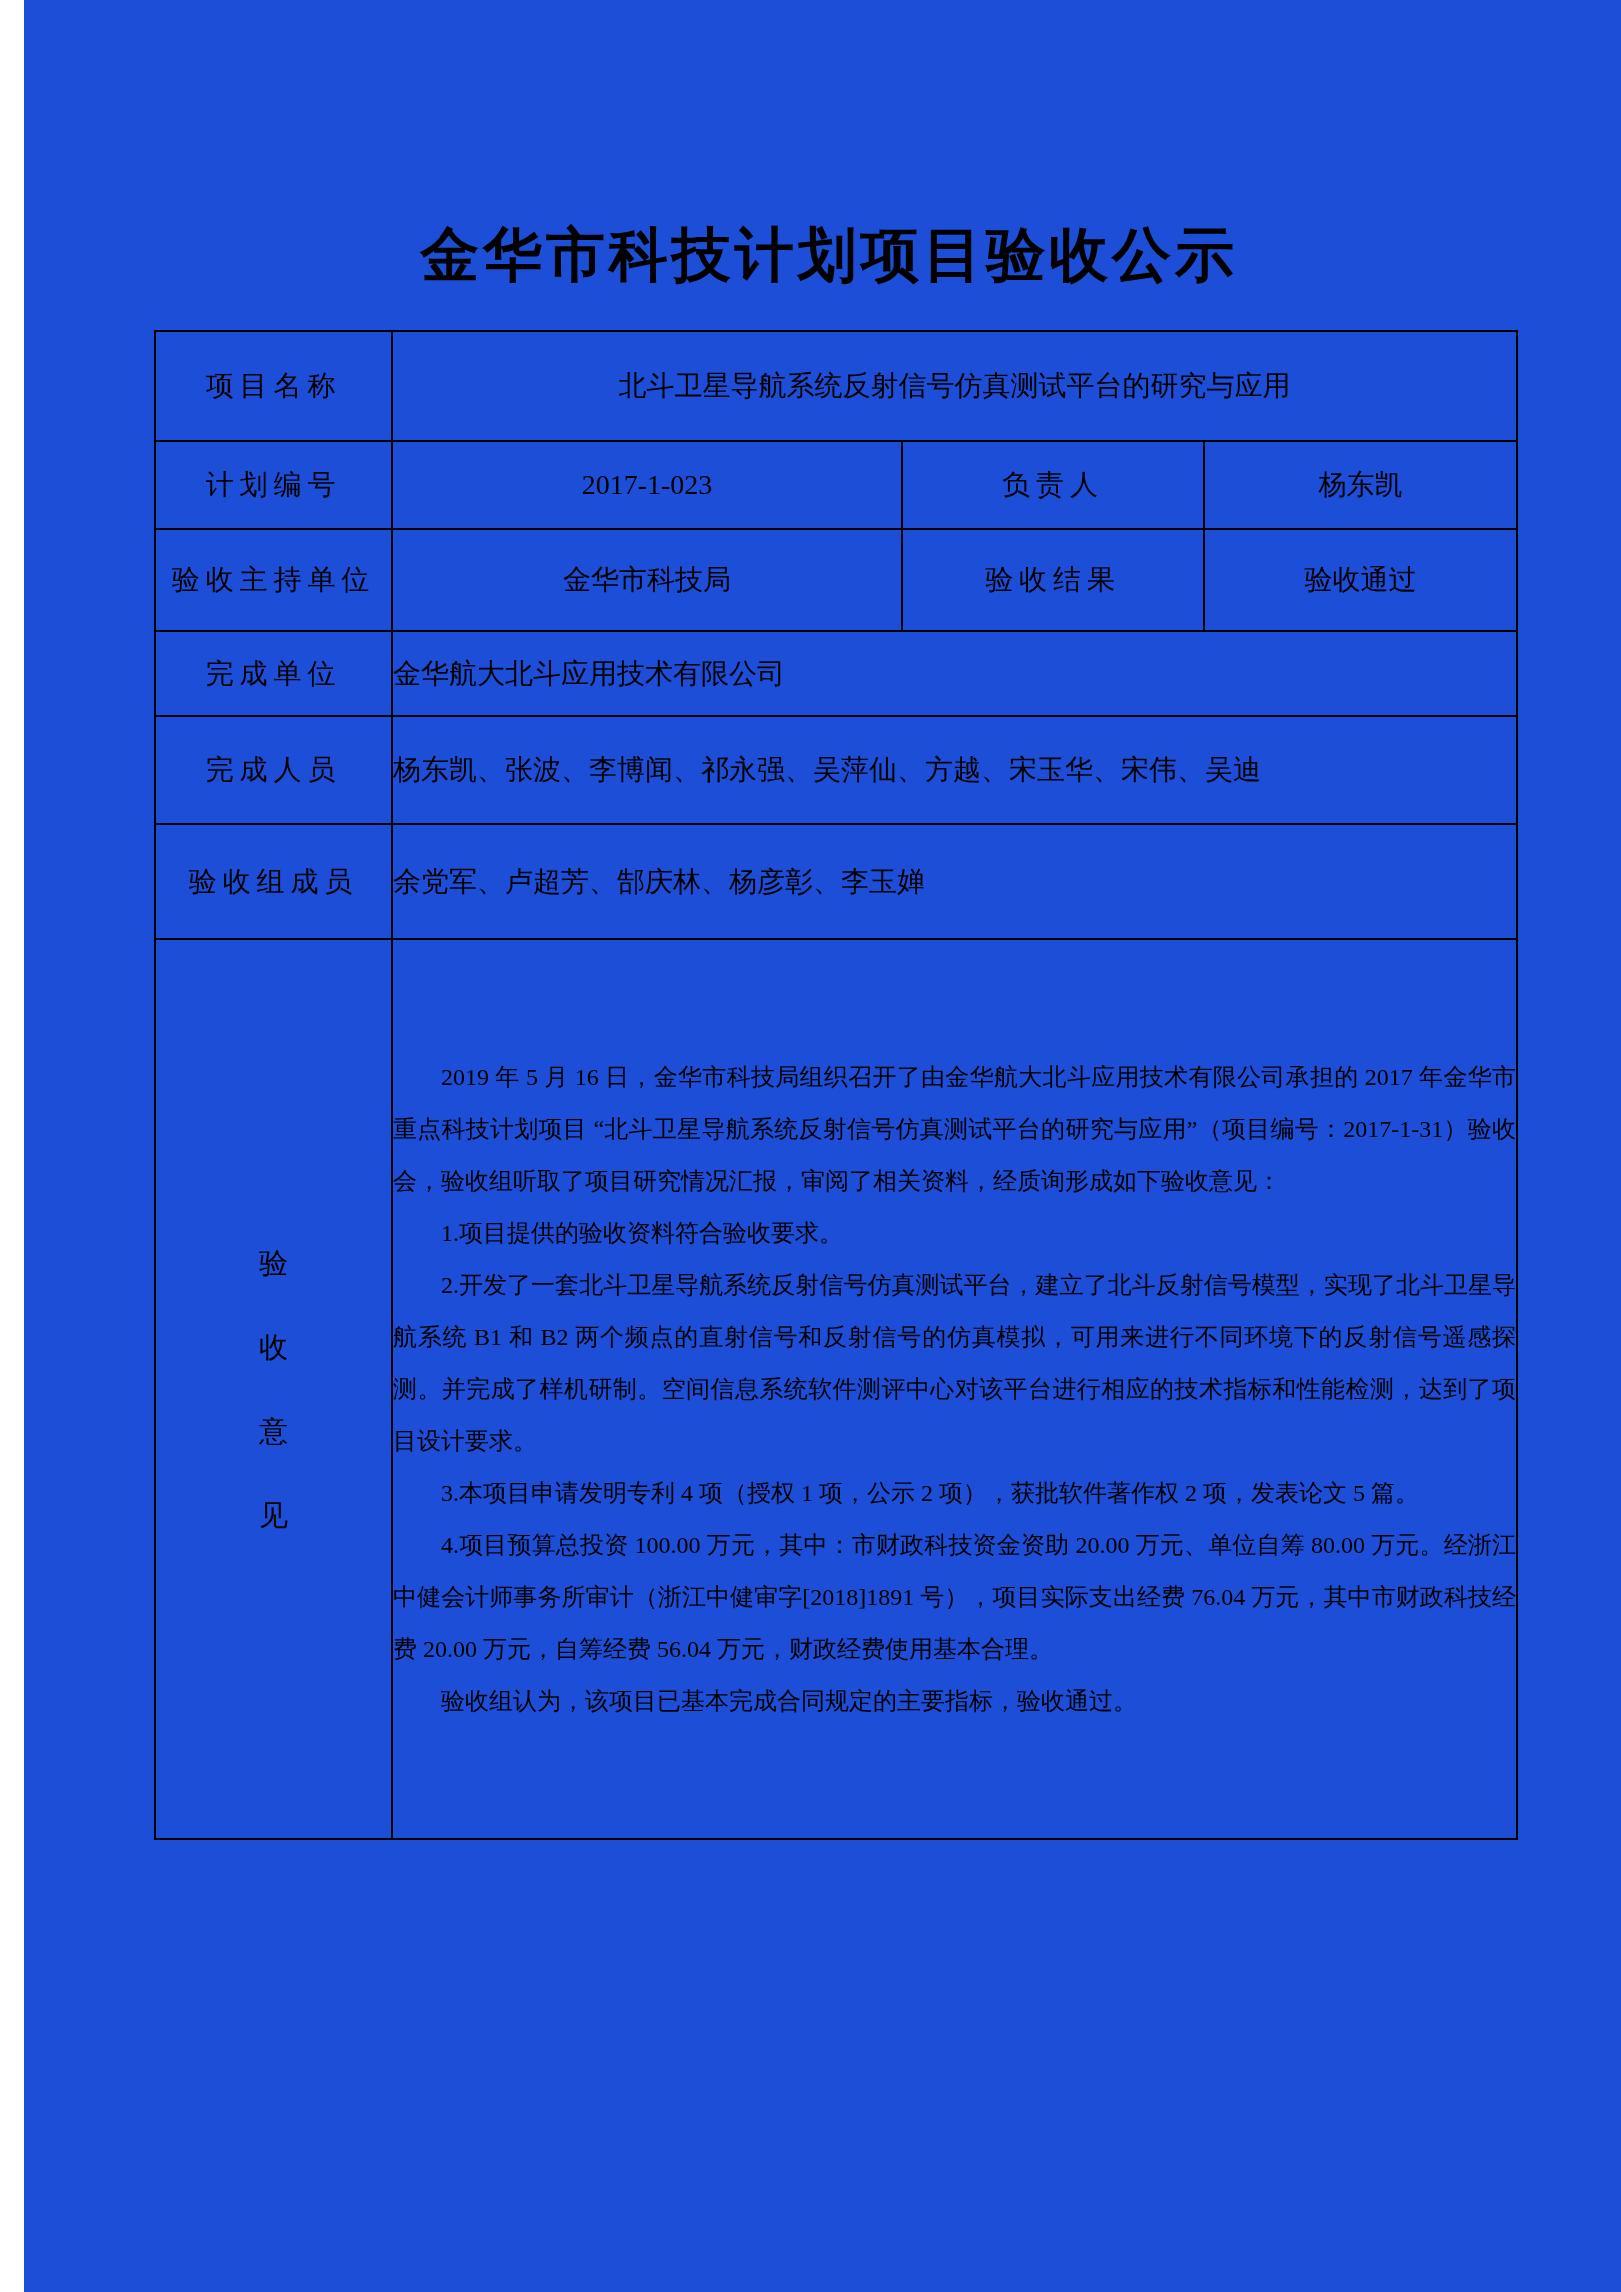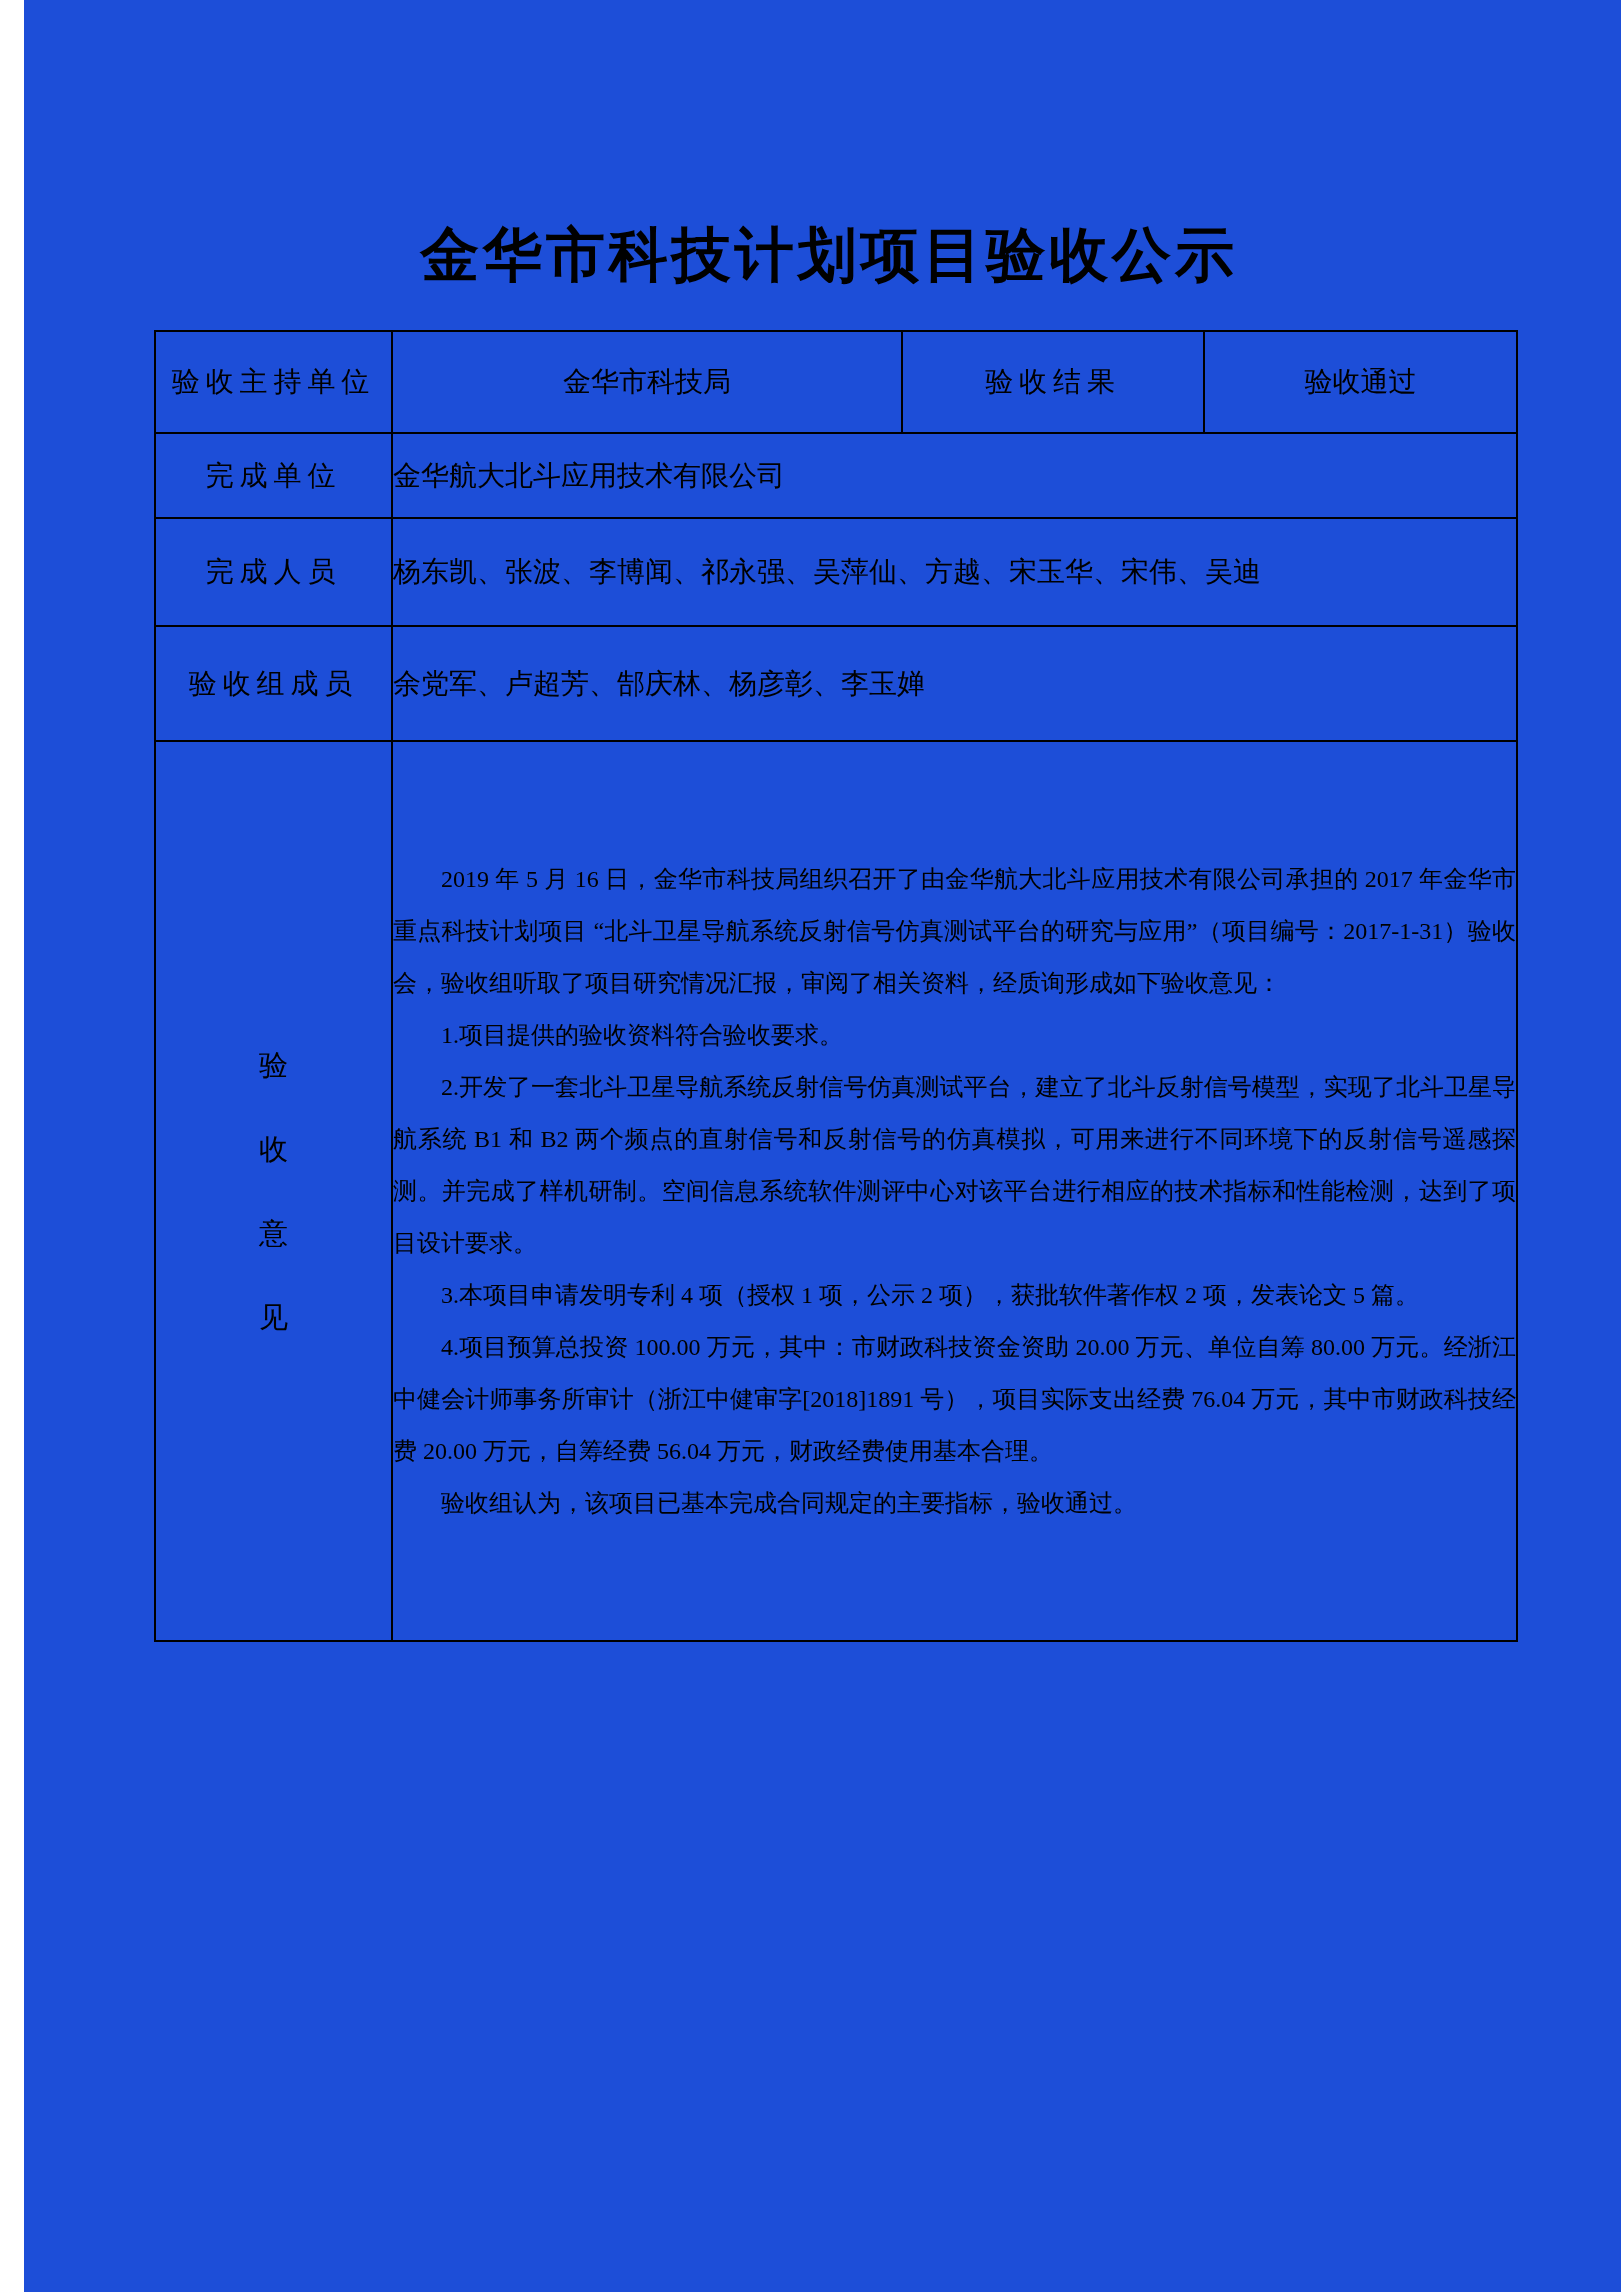--- a/index.html
+++ b/index.html
@@ -97,21 +97,31 @@
 
   <table class="acceptance">
     <colgroup>
       <col class="col1">
       <col class="col2">
       <col class="col3">
       <col class="col4">
     </colgroup>
 
     <tbody>
+        <tr class="r1">
+      <td class="label-cell">项目名称</td>
+      <td class="value-center" colspan="3">北斗卫星导航系统反射信号仿真测试平台的研究与应用</td>
+    </tr>
 
+    <tr class="r2">
+      <td class="label-cell">计划编号</td>
+      <td class="value-center">2017-1-023</td>
+      <td class="label-cell">负责人</td>
+      <td class="value-center">杨东凯</td>
+    </tr>
 
 
     <tr class="r4">
       <td class="label-cell">验收主持单位</td>
       <td class="value-center">金华市科技局</td>
       <td class="label-cell">验收结果</td>
       <td class="value-center">验收通过</td>
     </tr>
 
     <tr class="r5">

